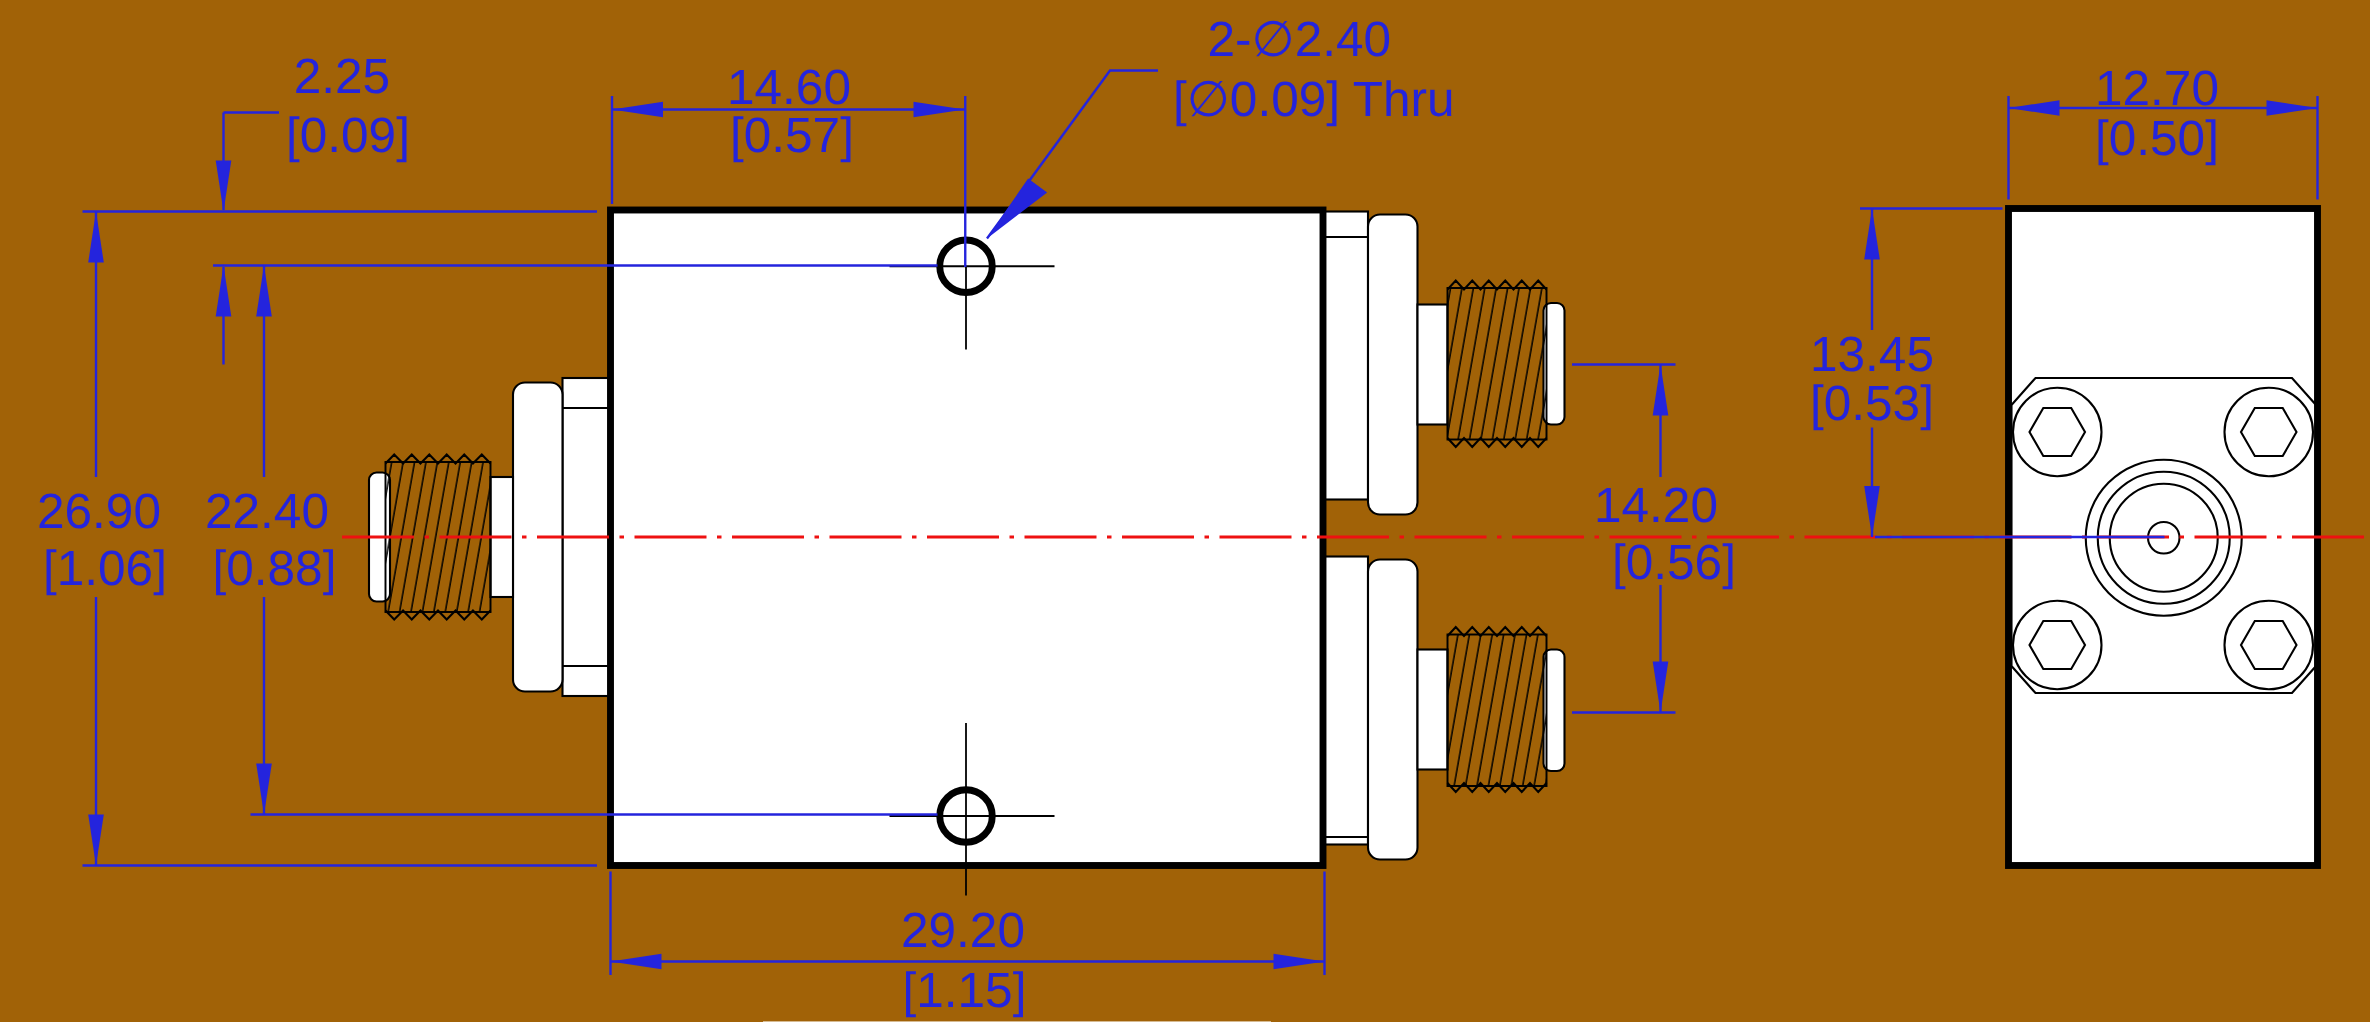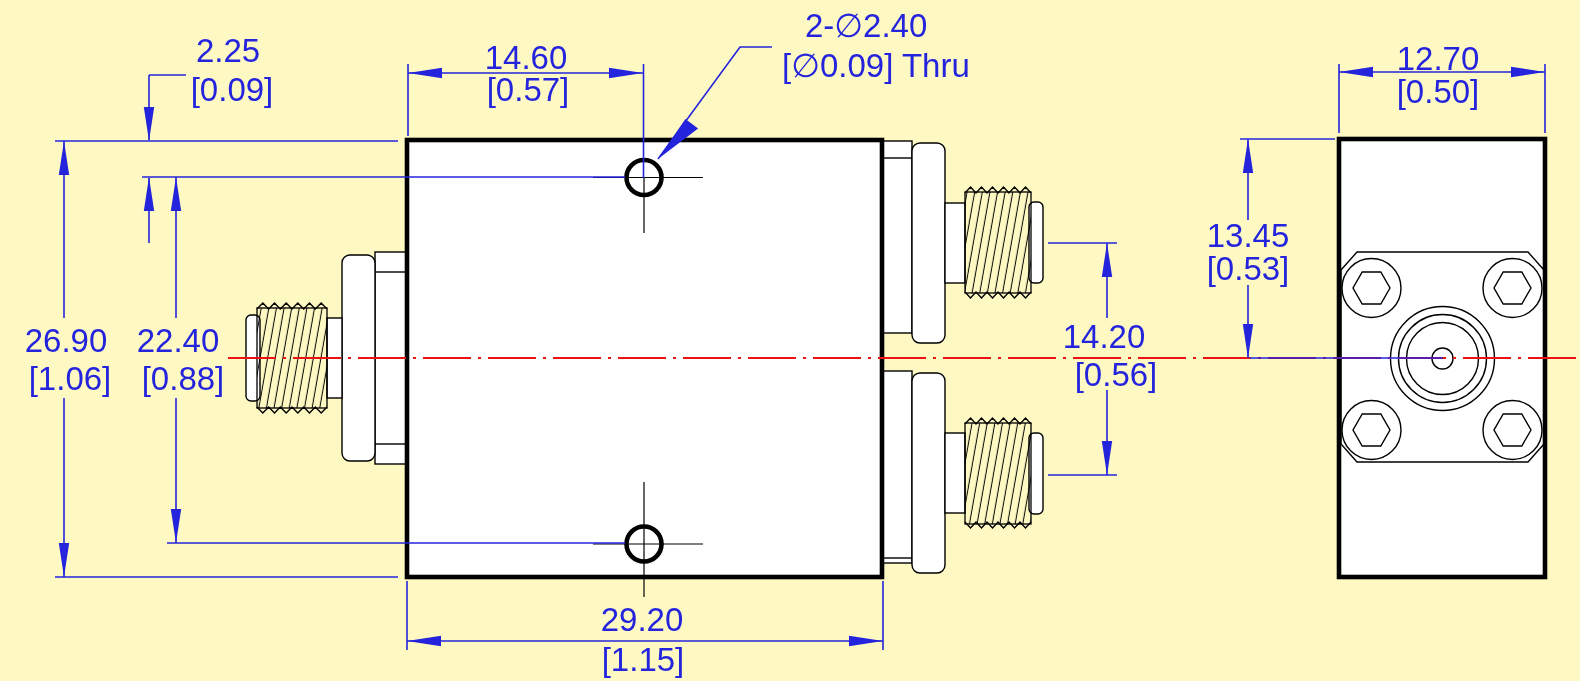--- a/index.html
+++ b/index.html
@@ -1,16 +1,16 @@
 <!DOCTYPE html>
 <html><head>
 <meta charset="utf-8">
 <style>
   html,body{margin:0;padding:0;background:#ffffff;}
-  .stage{position:relative;width:1580px;height:681px;background:#fef9c3;overflow:hidden;}
+  .stage{position:relative;width:1580px;height:681px;background:#a16207;overflow:hidden;}
   svg{display:block;}
   .dimtxt{font-family:"Liberation Sans",sans-serif;font-size:33px;fill:#2424dd;}
   .thin{stroke:#000000;stroke-width:1.4;fill:none;}
   .thinw{stroke:#000000;stroke-width:1.4;fill:#ffffff;}
   .thick{stroke:#000000;stroke-width:4.6;fill:#ffffff;}
   .cross{stroke:#000000;stroke-width:1.2;fill:none;}
   .bluel{stroke:#2424dd;stroke-width:1.6;fill:none;}
   .redl{stroke:#ee1111;stroke-width:2;fill:none;}
   .barrow{fill:#2424dd;stroke:none;}
 </style>

